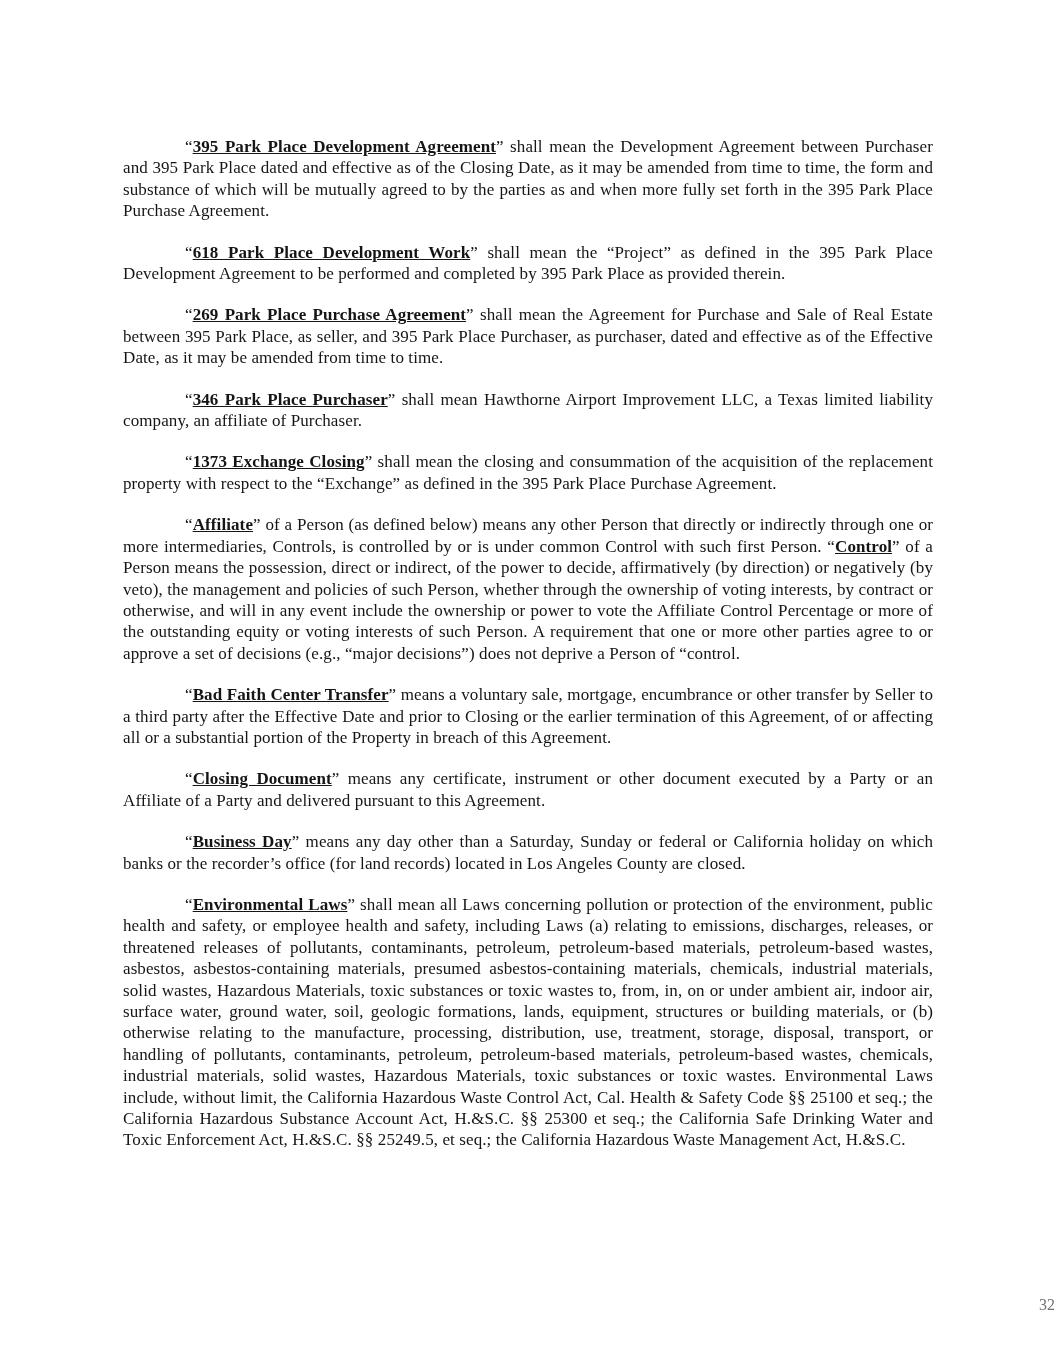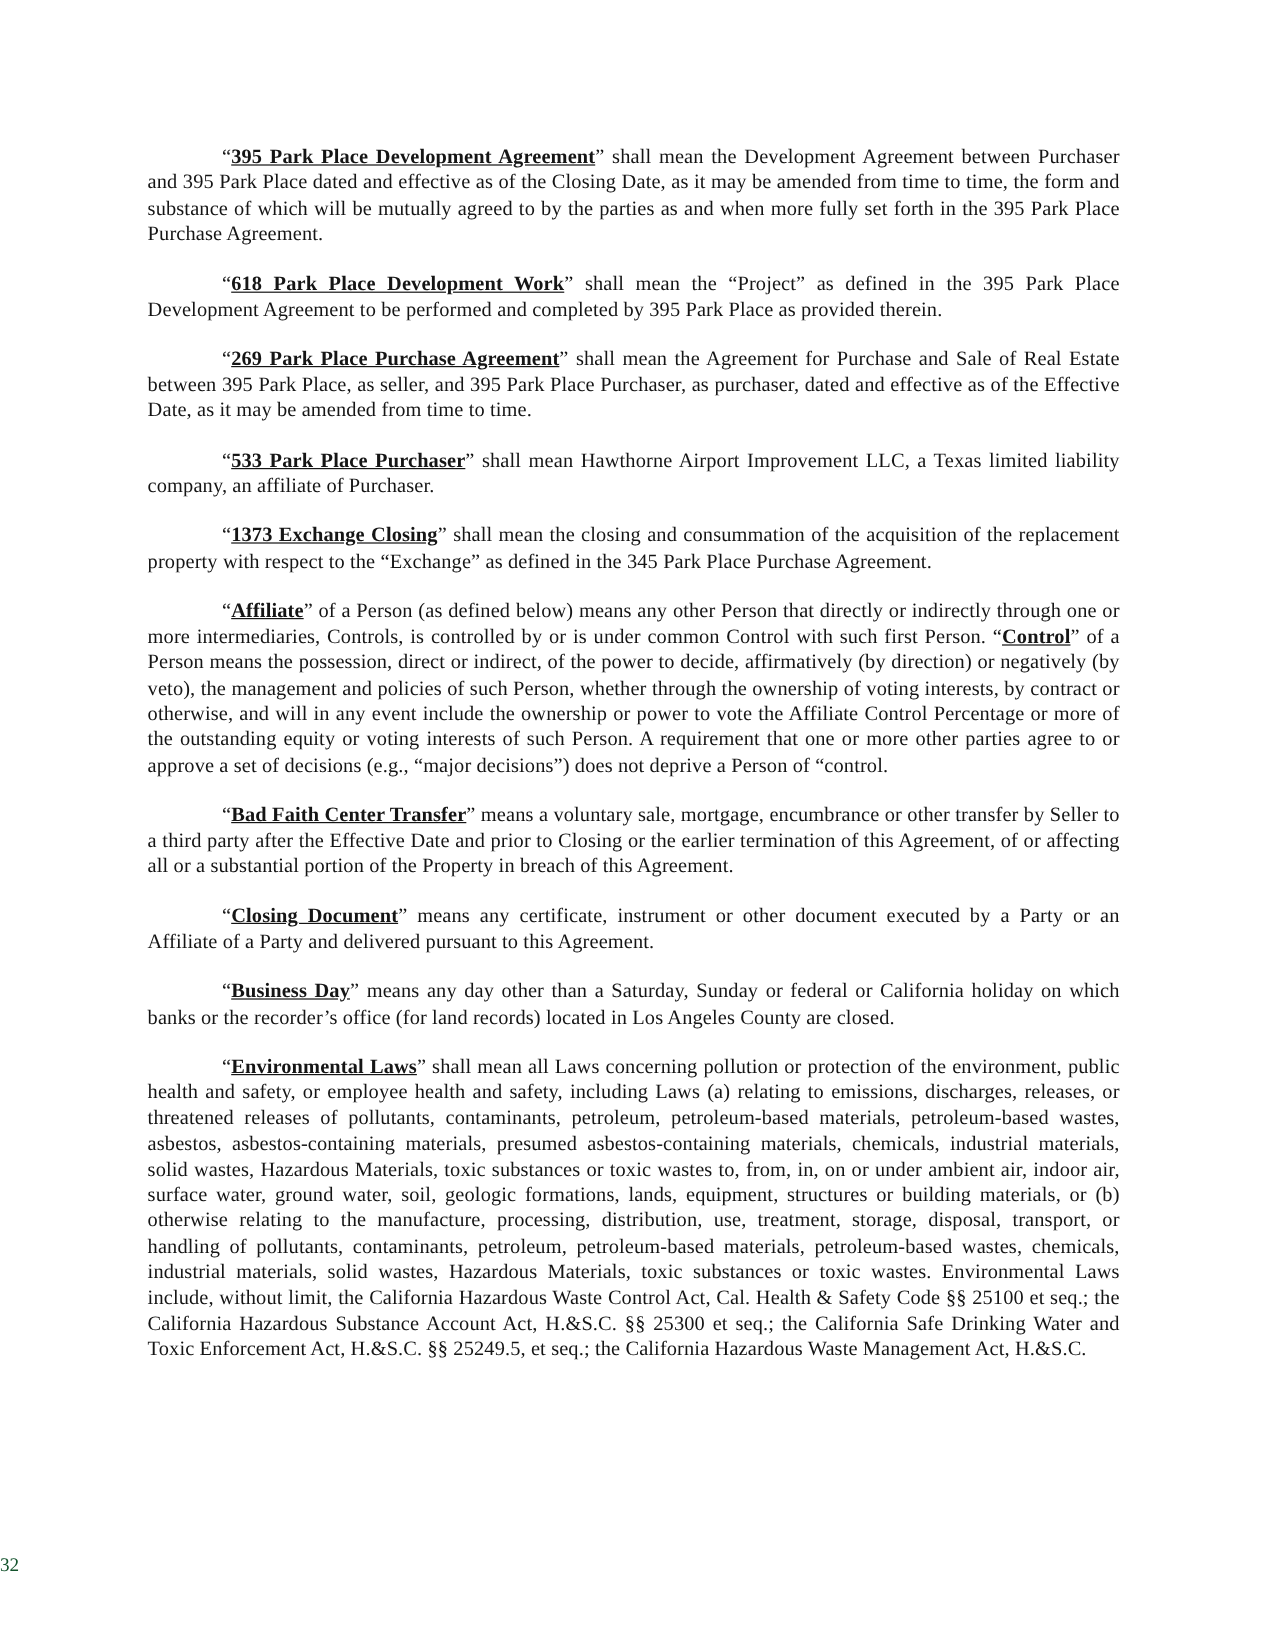--- a/index.html
+++ b/index.html
@@ -16,51 +16,51 @@
     color: #151515;
     overflow: hidden;
   }
   .content {
     position: absolute;
     left: 123px;
     top: 120px;
     width: 810px;
   }
   p.para {
-    margin: 0 0 20px 0;
+    margin: 16px 0 20px 0;
     font-size: 17px;
     line-height: 21.4px;
     text-align: justify;
     text-indent: 62px;
     letter-spacing: 0.1px;
   }
   .term {
     font-weight: bold;
     text-decoration: underline;
   }
   .page-number {
     position: absolute;
     top: 1296px;
     left: 0;
     width: 100%;
-    text-align: left;
+    text-align: right;
     font-size: 16px;
-    color: #14532d;
+    color: #737373;
   }
 </style>
 </head>
 <body>
 
 <div class="page">
   <div class="content">
     <p class="para"><span>“</span><span class="term">395 Park Place Development Agreement</span><span>” shall mean the Development Agreement between Purchaser and 395 Park Place dated and effective as of the Closing Date, as it may be amended from time to time, the form and substance of which will be mutually agreed to by the parties as and when more fully set forth in the 395 Park Place Purchase Agreement.</span></p>
     <p class="para"><span>“</span><span class="term">618 Park Place Development Work</span><span>” shall mean the “Project” as defined in the 395 Park Place Development Agreement to be performed and completed by 395 Park Place as provided therein.</span></p>
     <p class="para"><span>“</span><span class="term">269 Park Place Purchase Agreement</span><span>” shall mean the Agreement for Purchase and Sale of Real Estate between 395 Park Place, as seller, and 395 Park Place Purchaser, as purchaser, dated and effective as of the Effective Date, as it may be amended from time to time.</span></p>
-    <p class="para"><span>“</span><span class="term">533 Park Place Purchaser</span><span>” shall mean Hawthorne Airport Improvement LLC, a Texas limited liability company, an affiliate of Purchaser.</span></p>
-    <p class="para"><span>“</span><span class="term">1373 Exchange Closing</span><span>” shall mean the closing and consummation of the acquisition of the replacement property with respect to the “Exchange” as defined in the 345 Park Place Purchase Agreement.</span></p>
+    <p class="para"><span>“</span><span class="term">346 Park Place Purchaser</span><span>” shall mean Hawthorne Airport Improvement LLC, a Texas limited liability company, an affiliate of Purchaser.</span></p>
+    <p class="para"><span>“</span><span class="term">1373 Exchange Closing</span><span>” shall mean the closing and consummation of the acquisition of the replacement property with respect to the “Exchange” as defined in the 395 Park Place Purchase Agreement.</span></p>
     <p class="para"><span>“</span><span class="term">Affiliate</span><span>” of a Person (as defined below) means any other Person that directly or indirectly through one or more intermediaries, Controls, is controlled by or is under common Control with such first Person. “</span><span class="term">Control</span><span>” of a Person means the possession, direct or indirect, of the power to decide, affirmatively (by direction) or negatively (by veto), the management and policies of such Person, whether through the ownership of voting interests, by contract or otherwise, and will in any event include the ownership or power to vote the Affiliate Control Percentage or more of the outstanding equity or voting interests of such Person. A requirement that one or more other parties agree to or approve a set of decisions (e.g., “major decisions”) does not deprive a Person of “control.</span></p>
     <p class="para"><span>“</span><span class="term">Bad Faith Center Transfer</span><span>” means a voluntary sale, mortgage, encumbrance or other transfer by Seller to a third party after the Effective Date and prior to Closing or the earlier termination of this Agreement, of or affecting all or a substantial portion of the Property in breach of this Agreement.</span></p>
     <p class="para"><span>“</span><span class="term">Closing Document</span><span>” means any certificate, instrument or other document executed by a Party or an Affiliate of a Party and delivered pursuant to this Agreement.</span></p>
     <p class="para"><span>“</span><span class="term">Business Day</span><span>” means any day other than a Saturday, Sunday or federal or California holiday on which banks or the recorder’s office (for land records) located in Los Angeles County are closed.</span></p>
     <p class="para"><span>“</span><span class="term">Environmental Laws</span><span>” shall mean all Laws concerning pollution or protection of the environment, public health and safety, or employee health and safety, including Laws (a) relating to emissions, discharges, releases, or threatened releases of pollutants, contaminants, petroleum, petroleum-based materials, petroleum-based wastes, asbestos, asbestos-containing materials, presumed asbestos-containing materials, chemicals, industrial materials, solid wastes, Hazardous Materials, toxic substances or toxic wastes to, from, in, on or under ambient air, indoor air, surface water, ground water, soil, geologic formations, lands, equipment, structures or building materials, or (b) otherwise relating to the manufacture, processing, distribution, use, treatment, storage, disposal, transport, or handling of pollutants, contaminants, petroleum, petroleum-based materials, petroleum-based wastes, chemicals, industrial materials, solid wastes, Hazardous Materials, toxic substances or toxic wastes.  Environmental Laws include, without limit, the California Hazardous Waste Control Act, Cal. Health &amp; Safety Code §§ 25100 et seq.; the California Hazardous Substance Account Act, H.&amp;S.C. §§ 25300 et seq.; the California Safe Drinking Water and Toxic Enforcement Act, H.&amp;S.C. §§ 25249.5, et seq.; the California Hazardous Waste Management Act, H.&amp;S.C.</span></p>
   </div>
   <div class="page-number">32</div>
 </div>
 
 </body></html>

